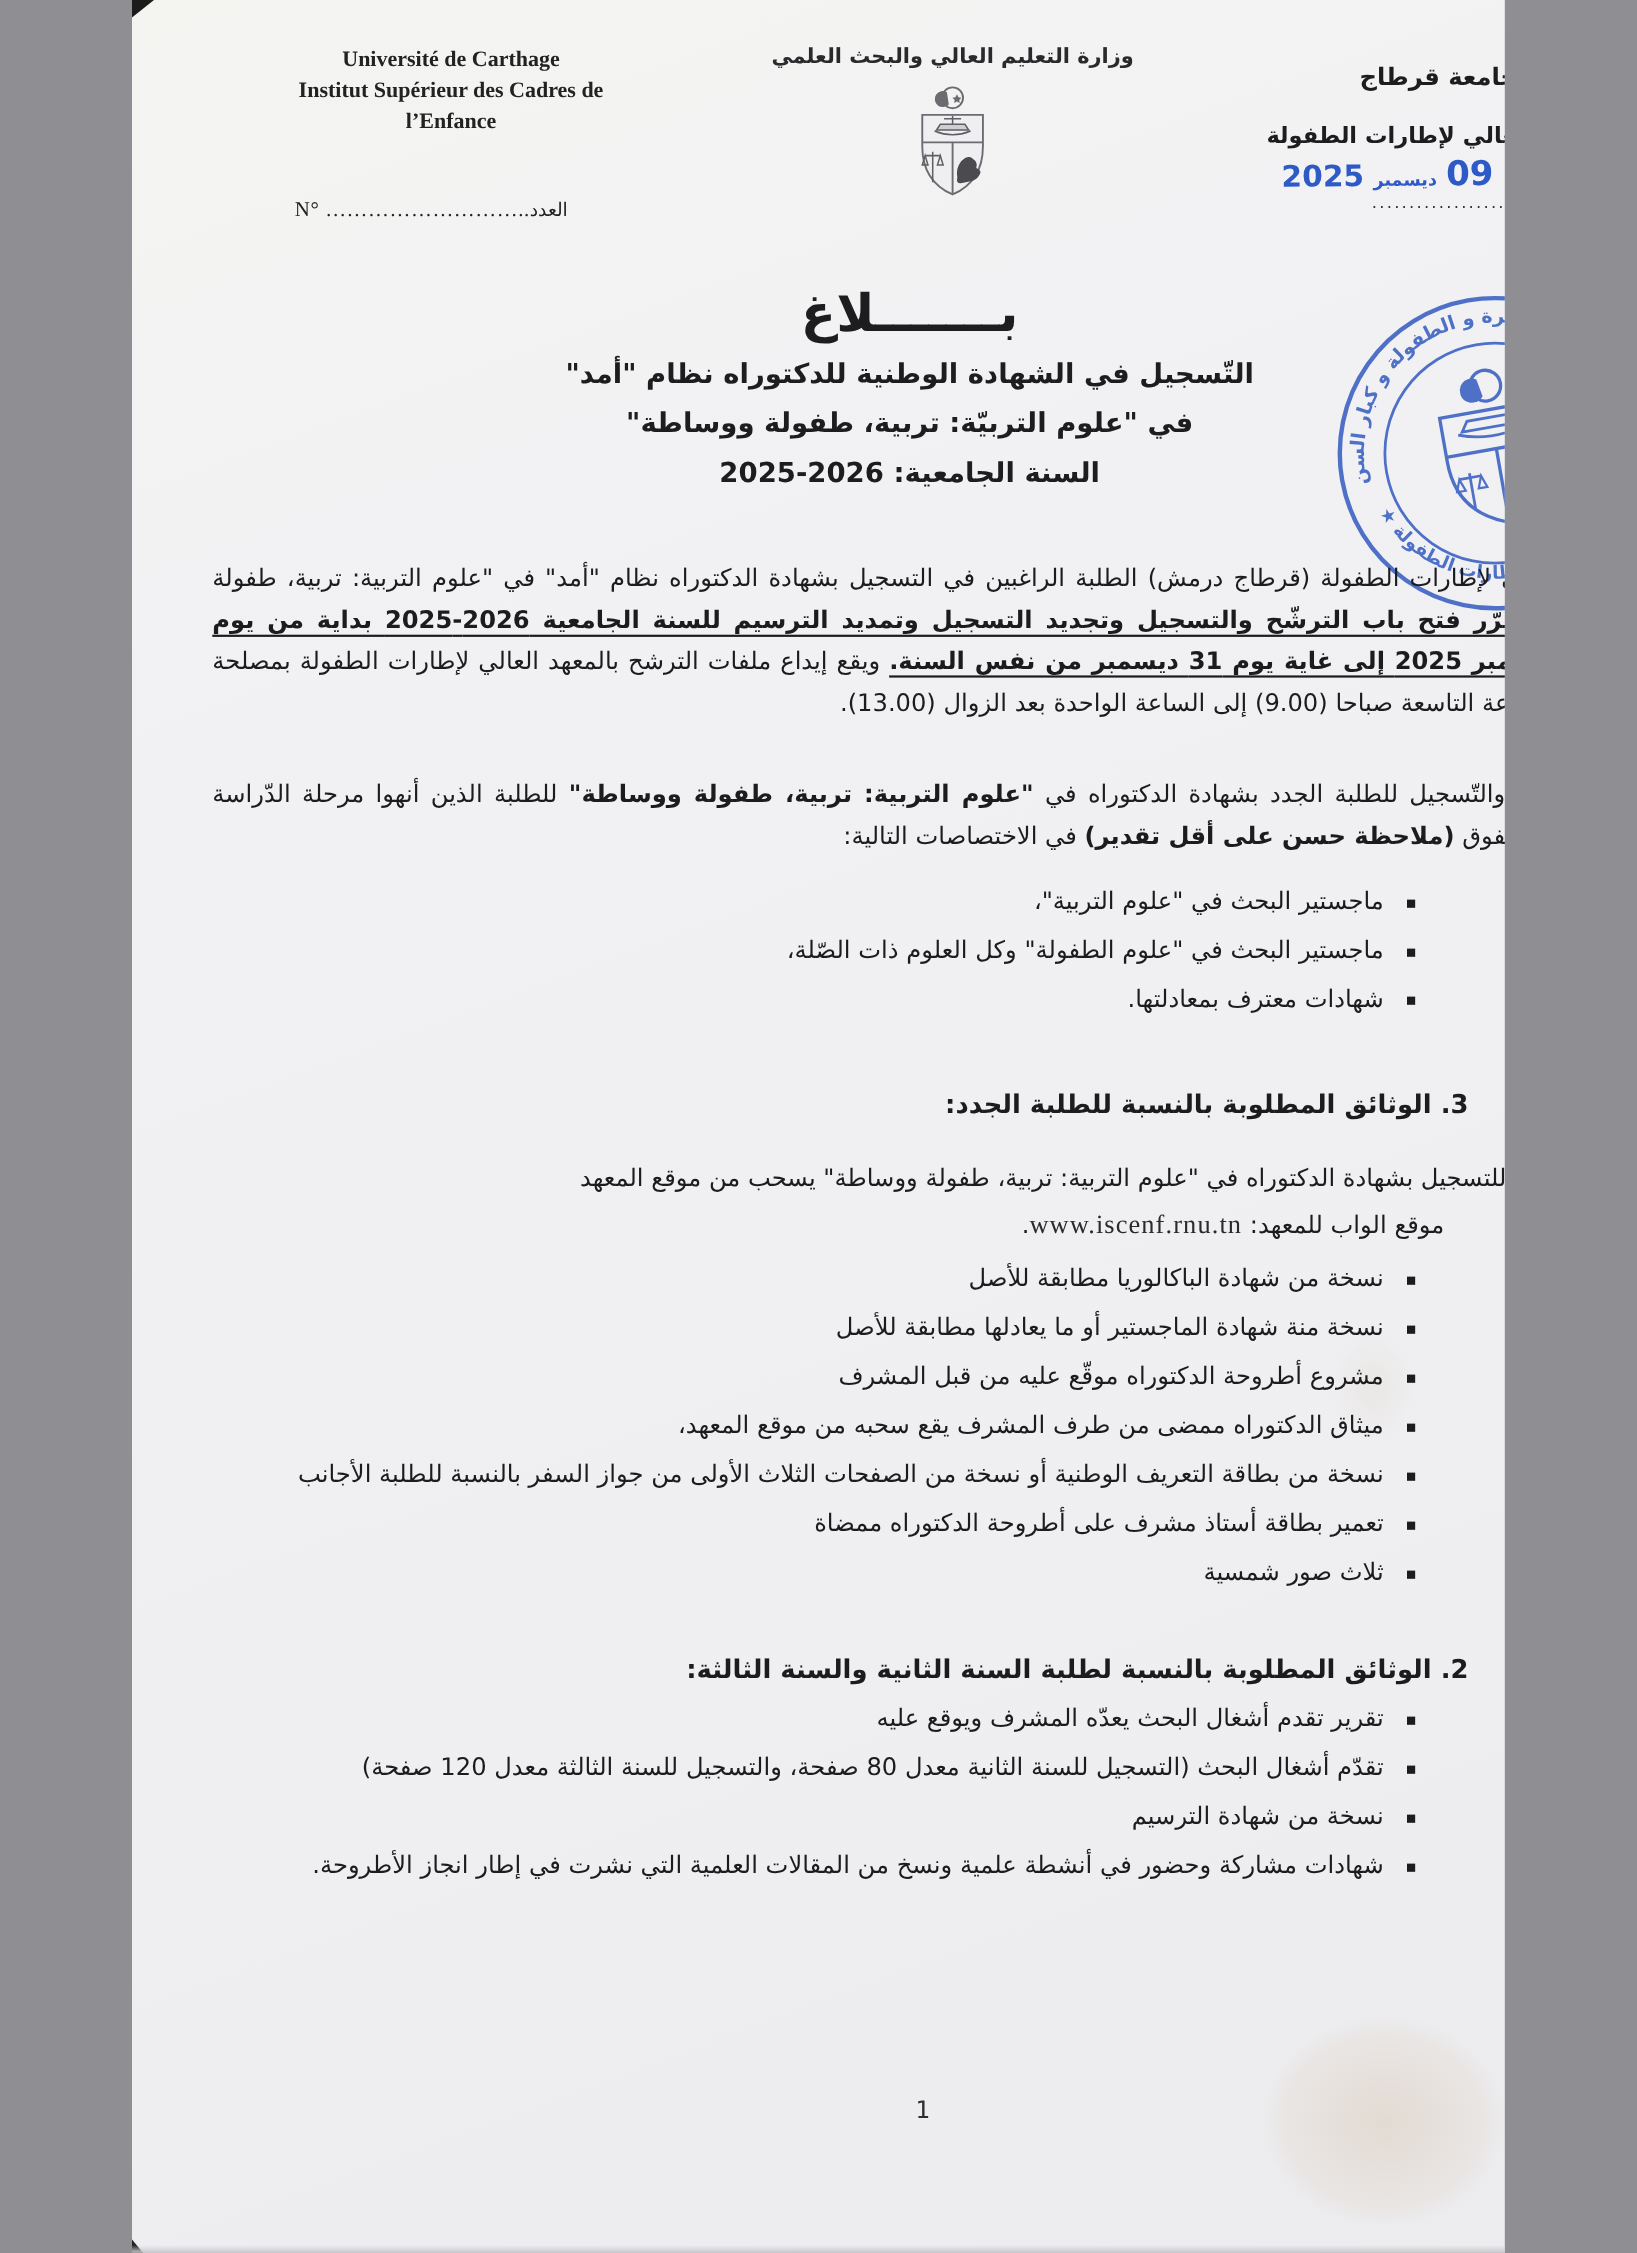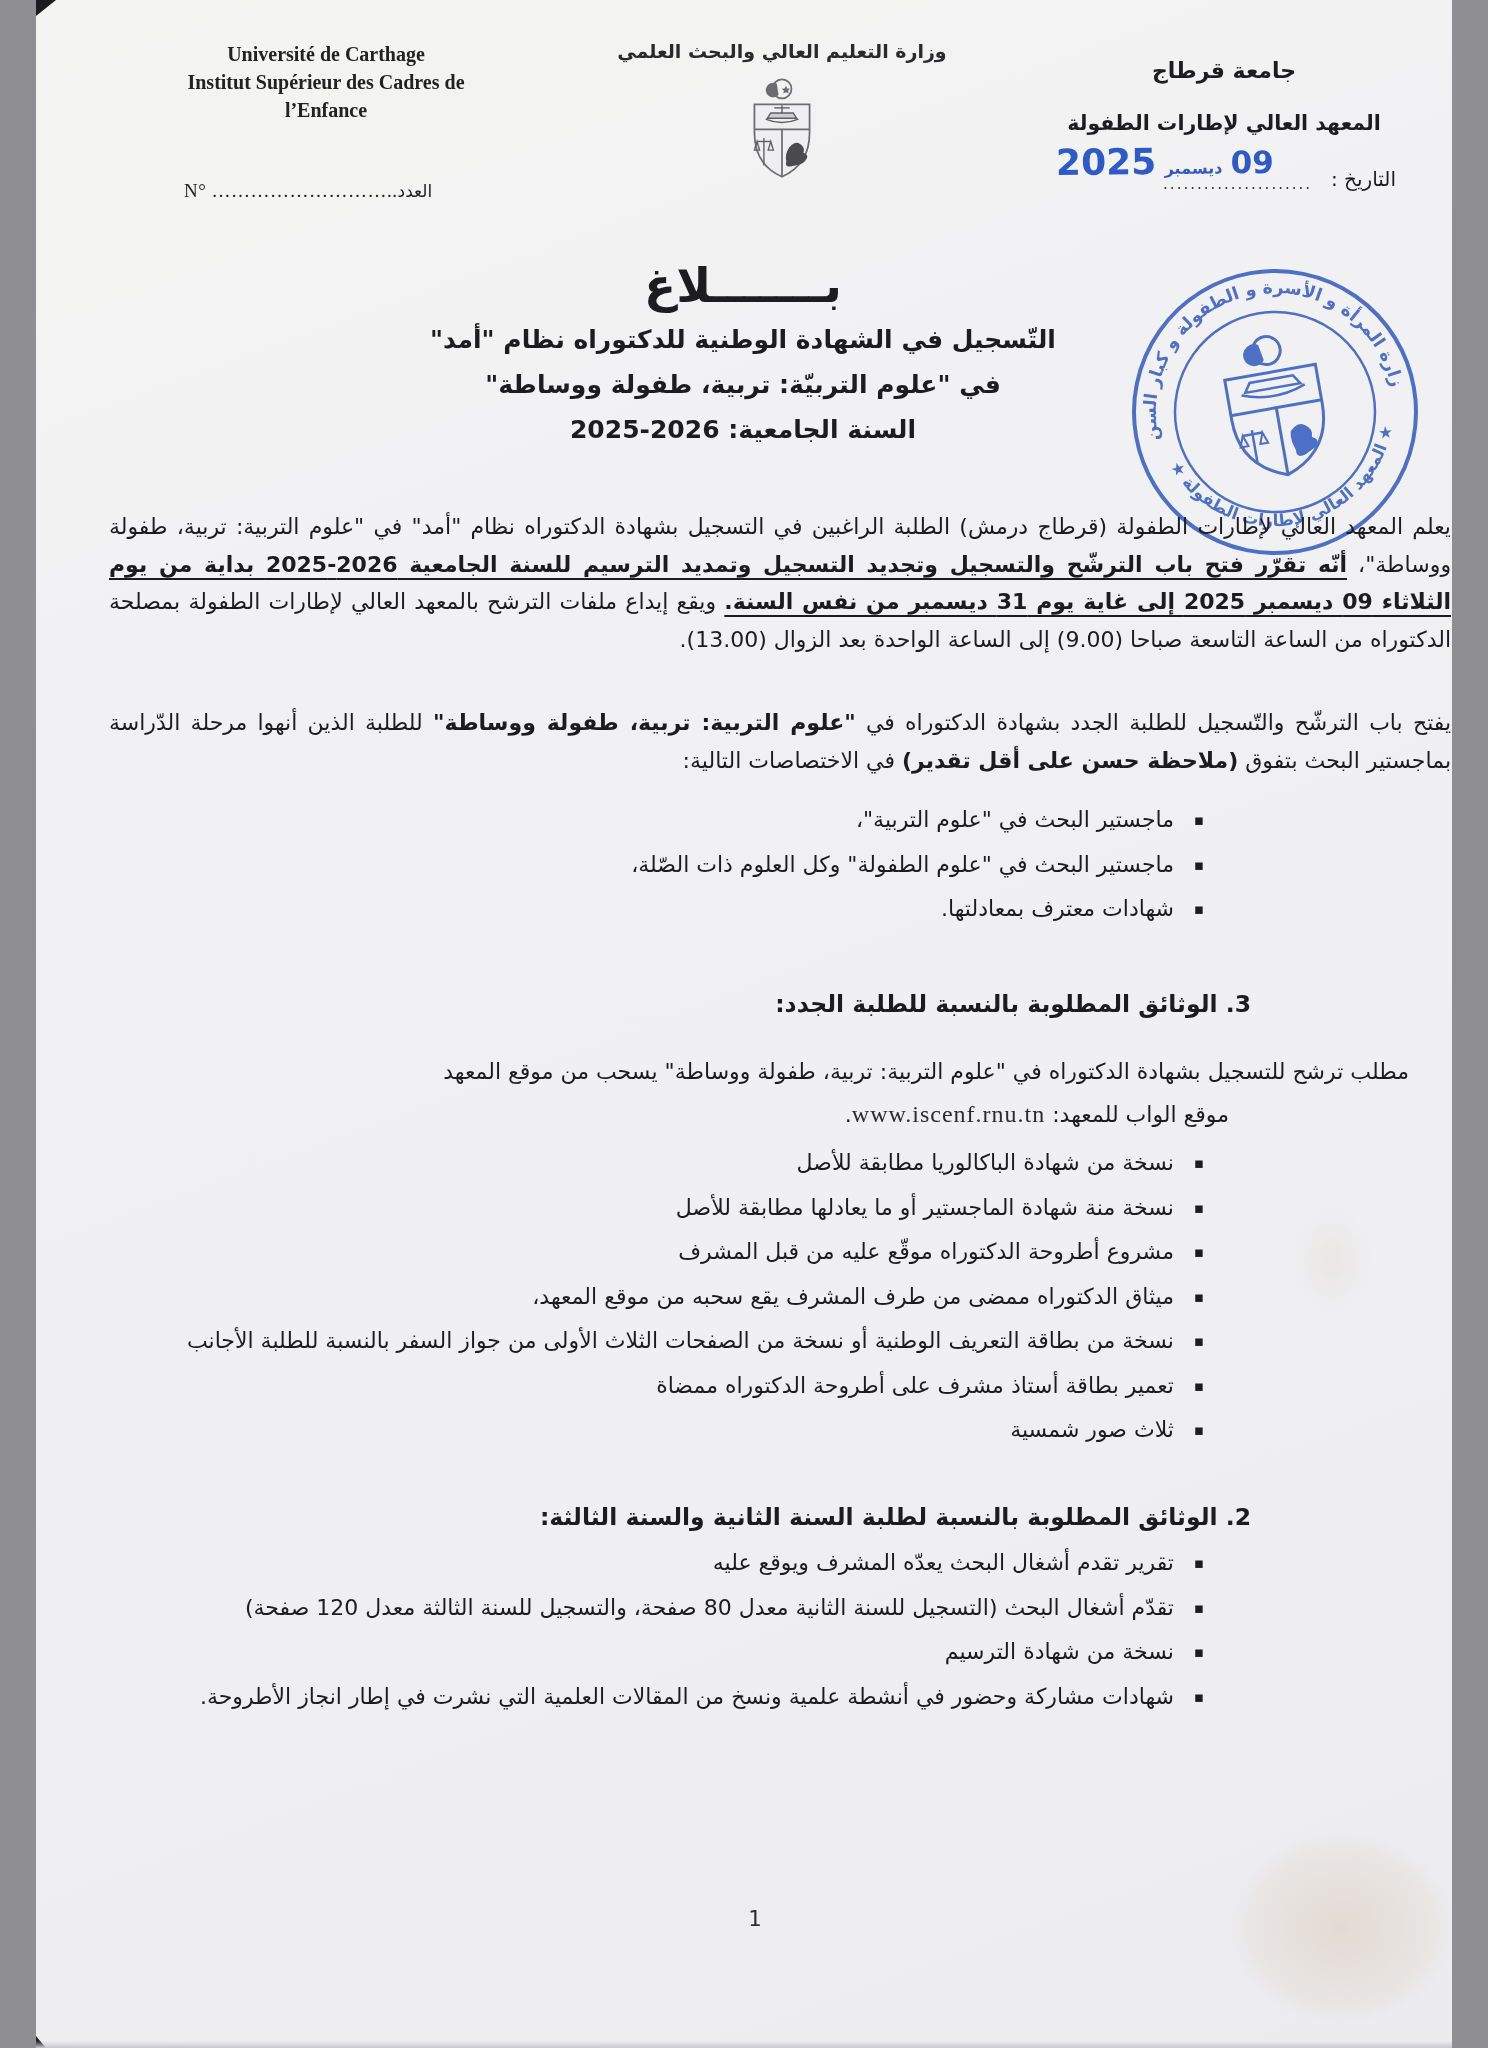--- a/index.html
+++ b/index.html
@@ -1,17 +1,17 @@
 <!DOCTYPE html>
 <html lang="ar"><head>
 <meta charset="utf-8">
 <style>
   html,body{margin:0;padding:0;background:#8e8e93;}
   .page{
-    position:relative;width:1416px;height:2048px;margin:0 auto;overflow:hidden;
+    position:relative;width:1248px;height:2048px;margin:0 auto;overflow:hidden;
     background:linear-gradient(160deg,#f4f4f1 0%,#f1f1f4 30%,#efeff2 70%,#ececef 100%);
     color:#1d1d20;font-family:"DejaVu Sans",sans-serif;
   }
   
   .corner-tl{position:absolute;top:0;left:0;width:0;height:0;border-top:16px solid #1c1c1c;border-right:20px solid transparent;}
   .corner-bl{position:absolute;bottom:0;left:0;width:0;height:0;border-bottom:12px solid #242424;border-right:10px solid transparent;}
   .edge-bottom{position:absolute;left:0;right:0;bottom:0;height:7px;background:linear-gradient(#0000,#c9c9cd);}
   .stain{position:absolute;right:-40px;bottom:-10px;width:300px;height:260px;border-radius:50%;
     background:radial-gradient(closest-side,rgba(186,146,92,.20),rgba(186,146,92,.08) 60%,transparent 75%);}
   .stain2{position:absolute;right:60px;top:1180px;width:120px;height:160px;border-radius:50%;
@@ -28,21 +28,21 @@
   .emblem{margin-top:14px;}
   .h-right{position:absolute;top:58px;left:988px;width:400px;text-align:center;}
   .univ{font-size:22px;font-weight:bold;}
   .inst{font-size:20.5px;font-weight:bold;margin-top:28px;}
   .date-line{position:relative;margin-top:18px;font-size:20px;direction:rtl;text-align:center;height:44px;}
   .date-label{position:absolute;right:28px;top:14px;}
   .date-dots{position:absolute;right:112px;top:22px;letter-spacing:2px;font-size:15px;color:#333;white-space:nowrap;}
   .date-stamp{position:absolute;right:150px;top:-12px;direction:rtl;white-space:nowrap;transform:rotate(-.5deg);}
   .date-stamp .d{font-size:31px;font-weight:bold;letter-spacing:7px;}
   .date-stamp .m{font-size:16px;font-weight:bold;margin:0 2px;}
-  .date-stamp .y{font-size:36px;font-weight:bold;margin-left:16px;}
+  .date-stamp .y{font-size:27px;font-weight:bold;margin-left:16px;}
 
   
   .title-block{position:absolute;top:258px;left:12px;width:1390px;text-align:center;direction:rtl;}
   .big-title{font-size:47px;font-weight:bold;letter-spacing:1px;}
   .sub{font-size:25px;font-weight:bold;margin-top:9px;line-height:36px;}
 
   
   .blue-stamp{position:absolute;left:1078px;top:262px;pointer-events:none;opacity:.9;}
 
   

